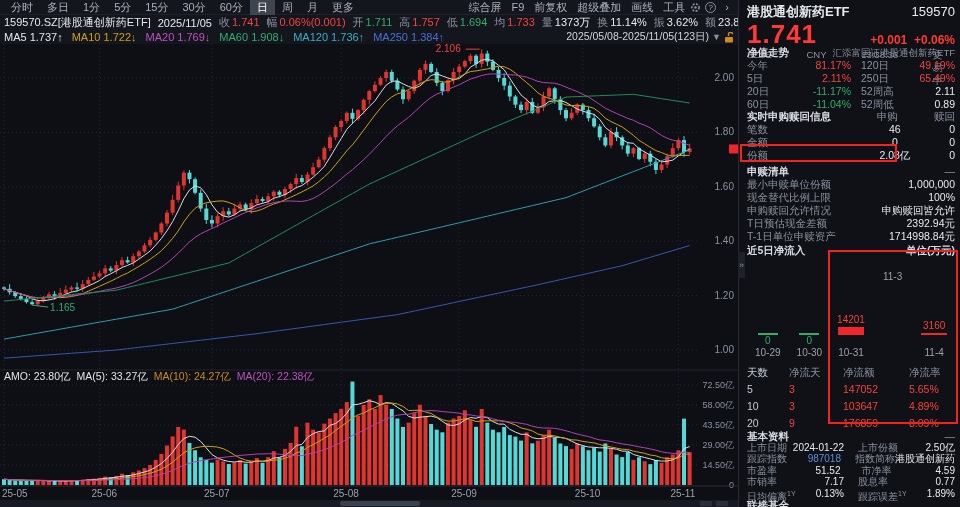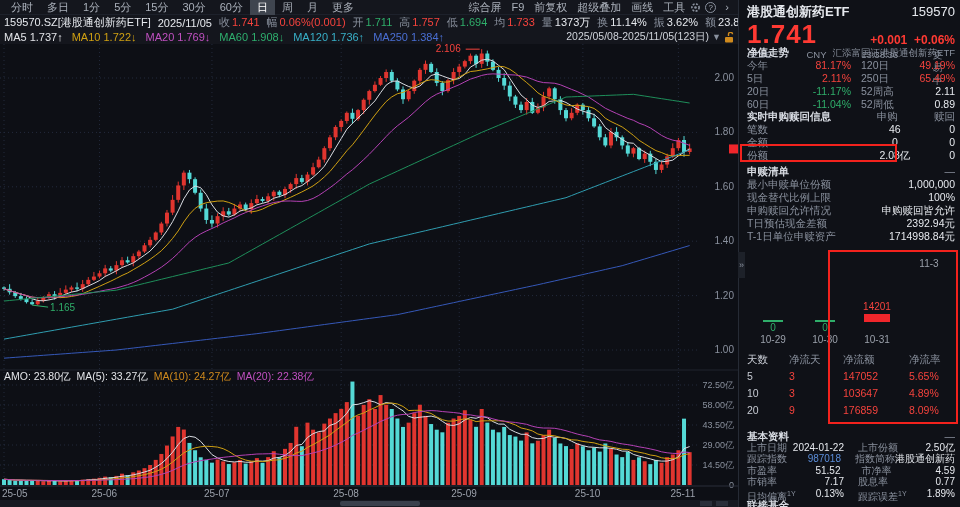--- a/index.html
+++ b/index.html
@@ -698,20 +698,24 @@
           <span class="white">2392.94元</span>
         </div>
         <div class="prow">
           <span class="grey">T-1日单位申赎资产</span>
           <span class="white">1714998.84元</span>
         </div>
       </div>
   </div>
 
   <div class="sec" style="top:244px">
+    <div class="prow">
+        <span class="shead">近5日净流入</span>
+      <span class="shead">单位(万元)</span>
+      </div>
     <div id="flowchart" style="margin-top:2px">
         <div class="fcol">
           <div class="barzone">
             <div class="fzero-line"></div>
           </div>
           <div class="funder">0</div>
           <div class="fdate">10-29</div>
         </div>
         <div class="fcol">
           <div class="barzone">
@@ -724,20 +728,28 @@
           <div class="barzone">
             <div class="fbar" style="height: 8.42789px;"></div>
             <div class="fval" style="bottom: 10.4279px;">14201</div>
           </div>
           <div class="funder"></div>
           <div class="fdate">10-31</div>
         </div>
         <div class="fcol">
           <div class="funder"></div>
           <div class="fdate">11-3</div>
+        </div>
+        <div class="fcol">
+          <div class="barzone">
+            <div class="fbar" style="height: 2px;"></div>
+            <div class="fval" style="bottom: 4px;">3160</div>
+          </div>
+          <div class="funder"></div>
+          <div class="fdate">11-4</div>
         </div>
       </div>
     <div id="flowtable" style="margin-top:5px">
         <div class="c h">天数</div>
         <div class="c h">净流天</div>
         <div class="c h">净流额</div>
         <div class="c h">净流率</div>
         <div class="c">5</div>
         <div class="c v">3</div>
         <div class="c v">147052</div>

